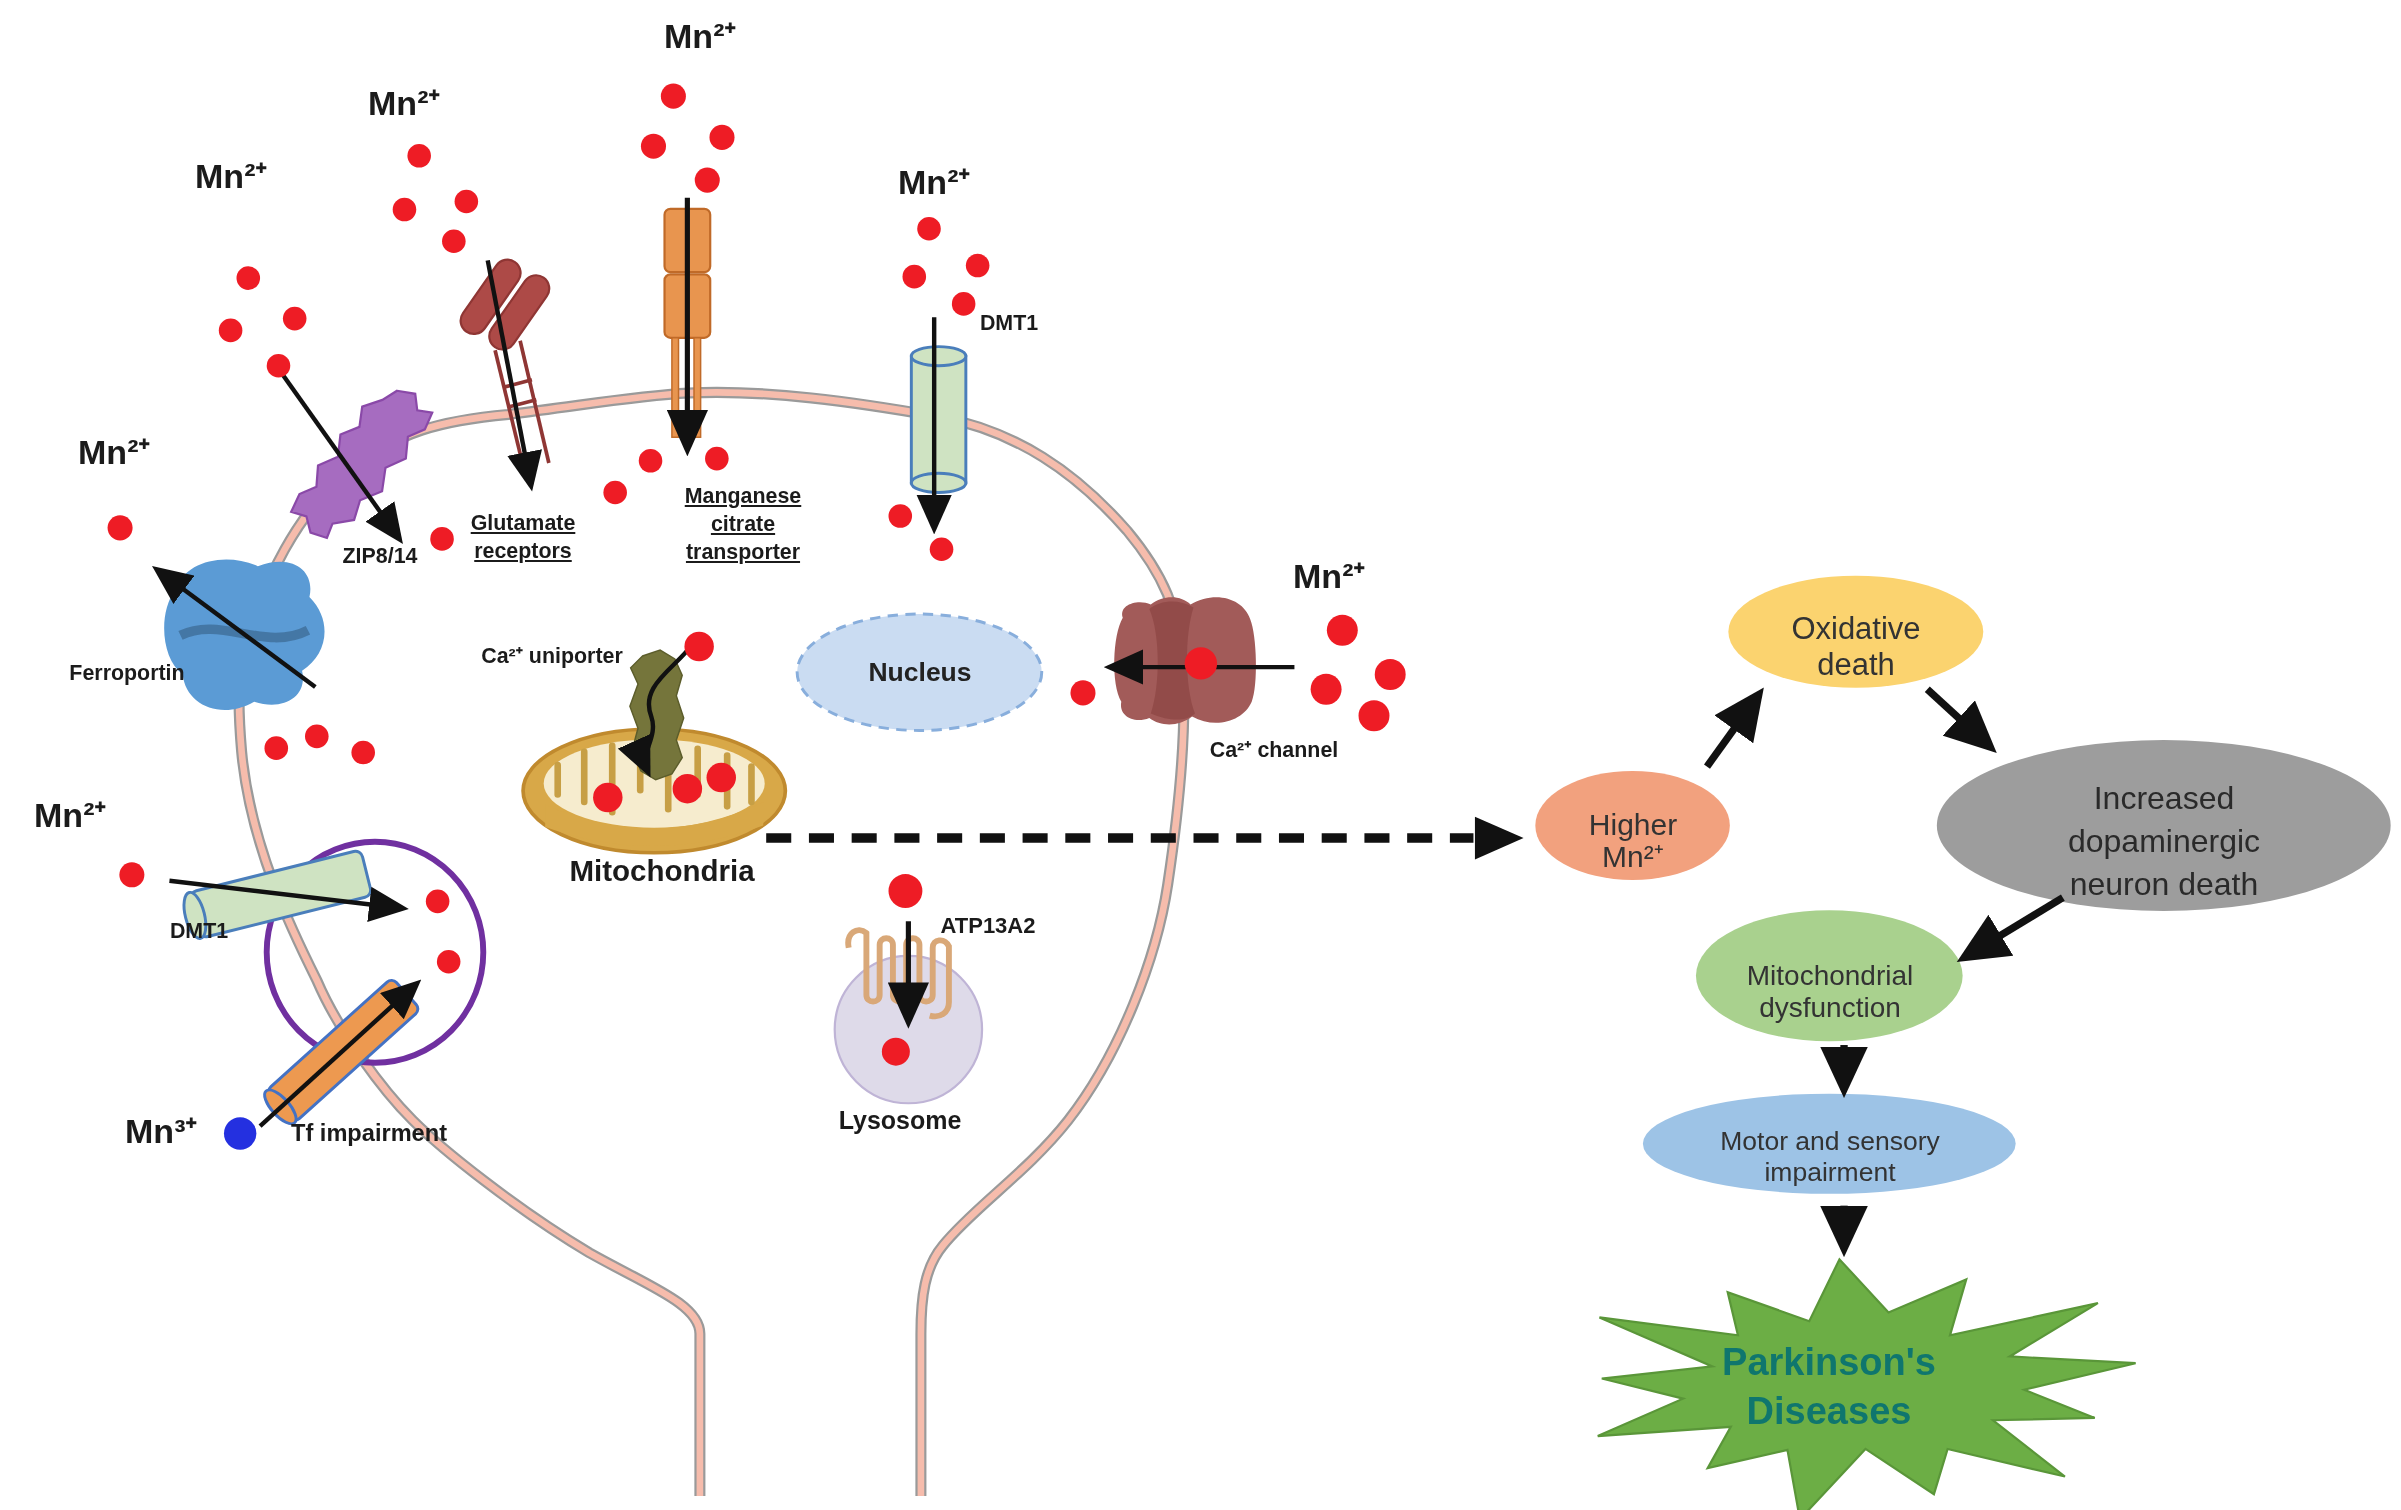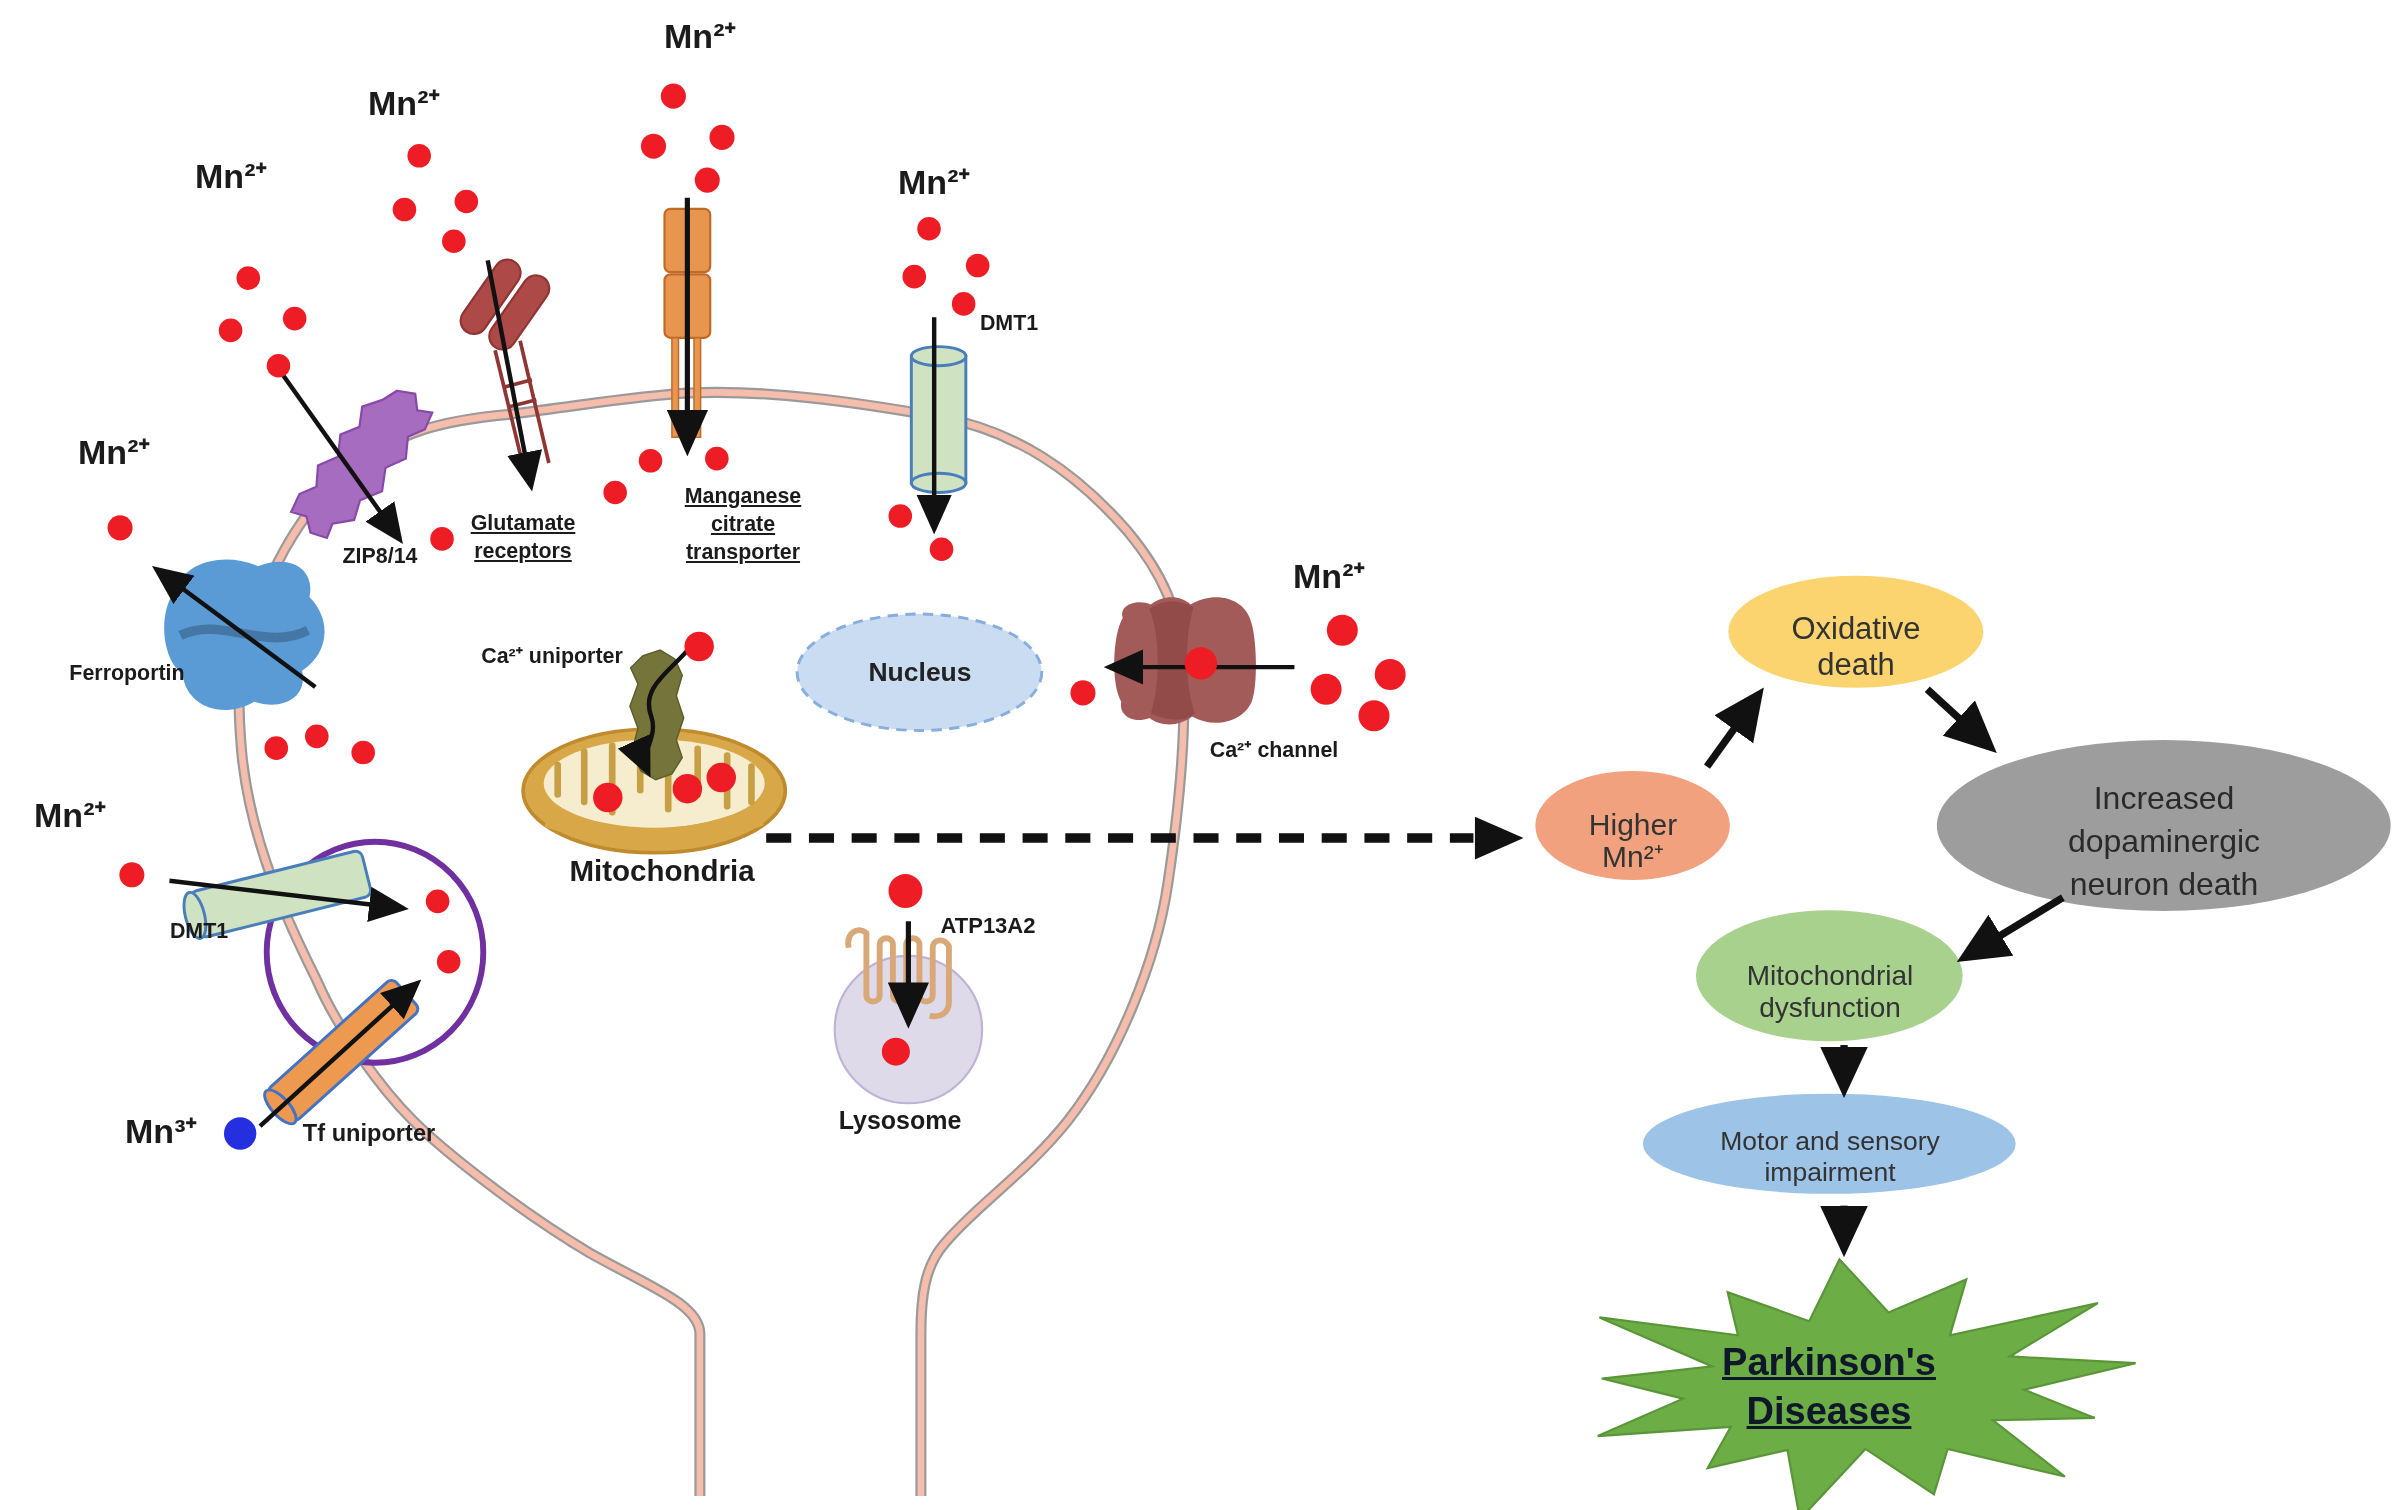--- a/index.html
+++ b/index.html
@@ -17,21 +17,21 @@
   .lyso-l{font-size:25px;}
   .atp-l{font-size:22px;}
   .tf-l{font-size:23.6px;}
   .node{position:absolute;transform:translate(-50%,-50%);text-align:center;
         color:#333;font-weight:400;margin-top:16px;}
   .n-higher{font-size:30px;line-height:32px;}
   .n-oxid{font-size:31px;line-height:36px;}
   .n-gray{font-size:32px;line-height:43px;color:#2a2a2a;}
   .n-green{font-size:28px;line-height:32px;}
   .n-blue{font-size:26.5px;line-height:31px;}
-  .n-park{font-size:38px;line-height:49px;font-weight:bold;color:#0f172a;text-decoration:underline;}
+  .n-park{font-size:38px;line-height:49px;font-weight:bold;color:#0f766e;}
 </style>
 </head>
 <body>
 
 <div class="canvas">
 
 <svg class="fig" width="2401" height="1511" viewBox="0 0 3259 2050">
   <defs>
     <marker id="ah" markerWidth="9" markerHeight="8" refX="7" refY="4" orient="auto" markerUnits="strokeWidth">
       <path d="M0,0 L9,4 L0,8 Z" fill="#111"></path>
@@ -270,21 +270,21 @@
   <div>Manganese</div>
   <div>citrate</div>
   <div>transporter</div>
 </div>
 <div class="lbl tiny" style="left:1009px;top:323px">DMT1</div>
 <div class="lbl tiny" style="left:127px;top:673px">Ferroportin</div>
 <div class="lbl tiny" style="left:552px;top:654px">Ca²⁺ uniporter</div>
 <div class="lbl tiny" style="left:1274px;top:748px">Ca²⁺ channel</div>
 <div class="lbl atp-l" style="left:988px;top:926px">ATP13A2</div>
 <div class="lbl tiny" style="left:199px;top:931px">DMT1</div>
-<div class="lbl tf-l" style="left:369px;top:1133px">Tf uniporter</div>
+<div class="lbl tf-l" style="left:369px;top:1133px">Tf impairment</div>
 
 <div class="lbl nucleus-l" style="left:920px;top:672px">Nucleus</div>
 <div class="lbl mito-l" style="left:662px;top:871px">Mitochondria</div>
 <div class="lbl lyso-l" style="left:900px;top:1120px">Lysosome</div>
 
 <div class="node n-higher" style="left:1633px;top:825px">
   <div>Higher</div>
   <div>Mn²⁺</div>
 </div>
 <div class="node n-oxid" style="left:1856px;top:631px">

